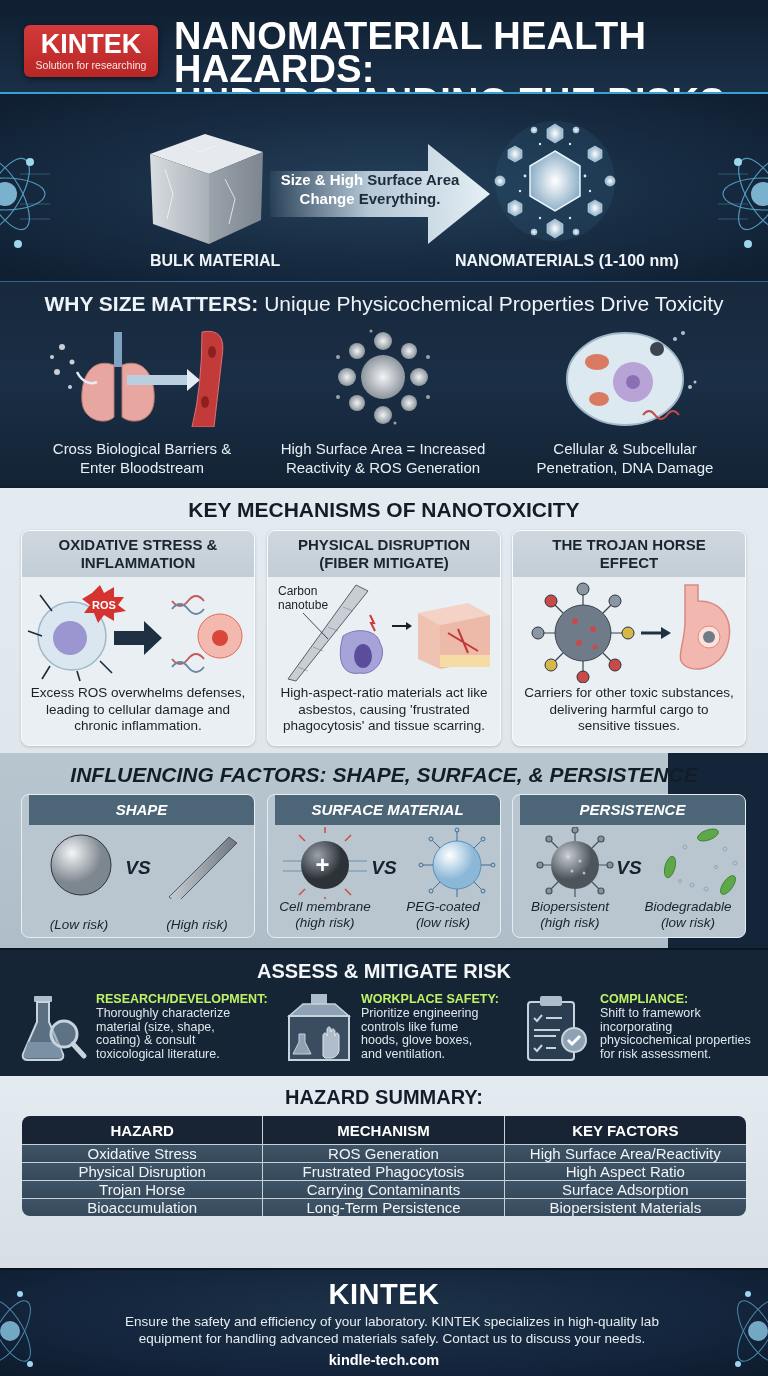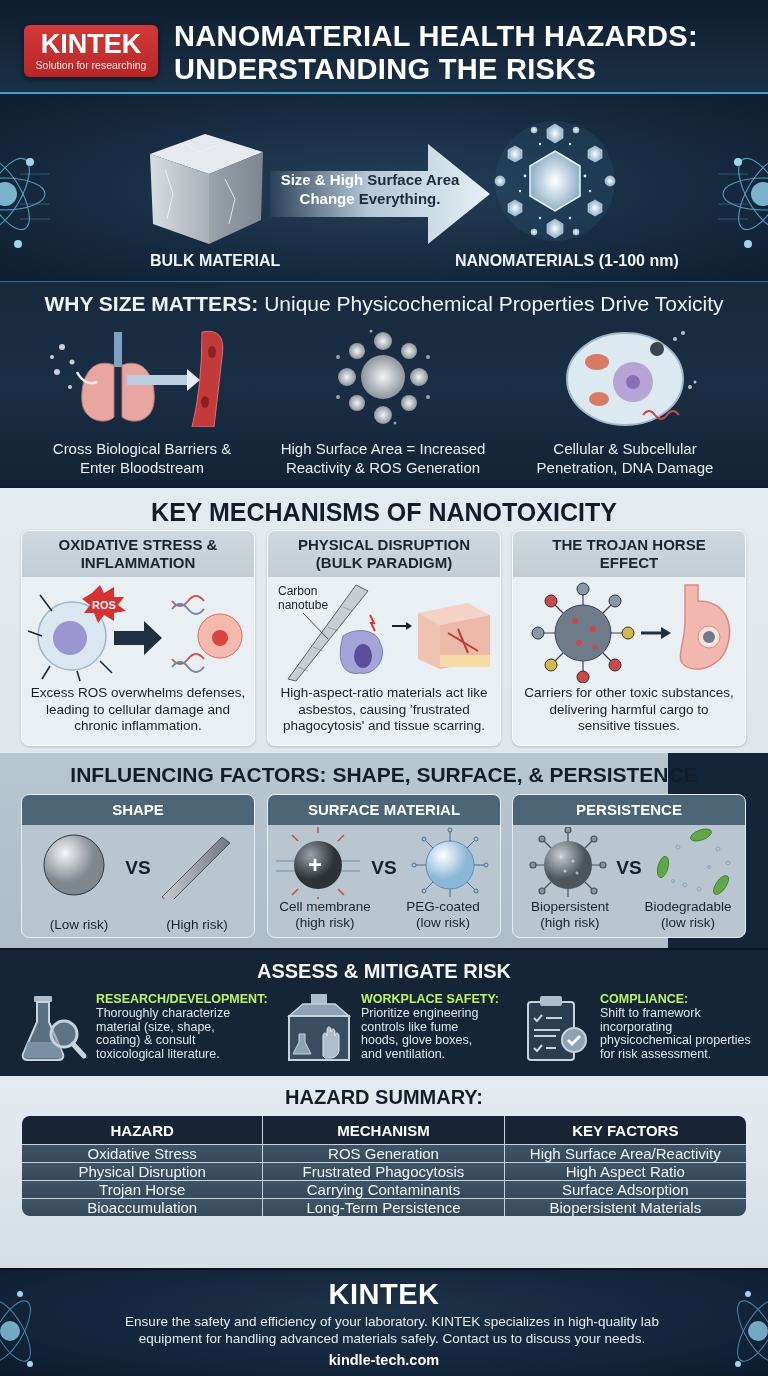--- a/index.html
+++ b/index.html
@@ -20,21 +20,21 @@
     position: absolute; left: 24px; top: 25px; width: 134px; height: 52px;
     background: linear-gradient(180deg, #d33a3a 0%, #b82626 100%);
     border-radius: 6px;
     box-shadow: 0 2px 6px rgba(0,0,0,0.5);
     text-align: center;
   }
   .logo-name { display:block; font-weight: 700; font-size: 27px; line-height: 30px; margin-top: 4px; color: #fff; letter-spacing: 0px; }
   .logo-tag { display:block; font-size: 10.5px; color: #fbe6e6; line-height: 13px; }
   .main-title {
     position: absolute; left: 174px; top: 20px; width: 580px;
-    font-weight: 700; font-size: 29px; line-height: 33px; color: #ffffff;
+    font-weight: 700; font-size: 38px; line-height: 33px; color: #ffffff;
     letter-spacing: 0.3px;
   }
 
   
   .hero {
     position: absolute; left: 0; top: 92px; width: 768px; height: 190px;
     background: radial-gradient(ellipse at 50% 50%, #24405a 0%, #162a40 60%, #0f1e30 100%);
     border-top: 2px solid #3aa0d0;
     border-bottom: 1px solid #2f6a90;
   }
@@ -77,21 +77,21 @@
   .why-cap { font-size: 15px; line-height: 19px; color: #e8eef3; margin-top: 12px; }
 
   
   .mech {
     position: absolute; left: 0; top: 485px; width: 768px; height: 268px;
     background: linear-gradient(180deg, #e4ebf0 0%, #dfe7ed 100%);
     border-top: 3px solid #0f1e30;
   }
   .sec-title-dark {
     position: absolute; left: 0; width: 768px; text-align: center;
-    font-weight: 700; color: #131d28; font-size: 25px;
+    font-weight: 700; color: #131d28; font-size: 21px;
   }
   .mech .sec-title-dark { top: 10px; }
   .mcard {
     position: absolute; top: 42px; width: 234px; height: 216px;
     background: #e9eff3; border: 1.5px solid #f8fbfd; border-radius: 8px;
     box-shadow: 0 1px 3px rgba(0,0,0,0.18);
     overflow: hidden;
   }
   .mcard.c1 { left: 21px; }
   .mcard.c2 { left: 267px; }
@@ -104,26 +104,28 @@
   .mcard-ill { width: 232px; height: 102px; display: block; margin-top: 4px; }
   .mcard-text {
     text-align: center; font-size: 13.5px; line-height: 16.5px; color: #1a2029;
     padding: 0 4px; margin-top: 2px;
   }
 
   
   .fact {
     position: absolute; left: 0; top: 753px; width: 668px; height: 195px;
     background: linear-gradient(180deg, #b8c6d0 0%, #aebdc8 100%);
+    font-style: italic;
   }
   .fact .sec-title-dark { top: 10px; font-size: 21px; }
   .fcard {
     position: absolute; top: 41px; width: 234px; height: 144px;
     background: #b9c6cf; border: 1.5px solid #e7eef2; border-radius: 8px;
     overflow: hidden;
+    padding-left: 7px;
   }
   .fcard.c1 { left: 21px; }
   .fcard.c2 { left: 267px; }
   .fcard.c3 { left: 512px; }
   .fcard-head {
     height: 30px; background: #4c6577; color: #fff; text-align: center;
     font-weight: 700; font-size: 15px; line-height: 30px;
   }
   .fcard-ill { width: 232px; height: 72px; display: block; margin-top: 2px; }
   .fcard-vs {
@@ -443,21 +445,21 @@
     <div class="mcard-text">
       <div>Excess ROS overwhelms defenses,</div>
       <div>leading to cellular damage and</div>
       <div>chronic inflammation.</div>
     </div>
   </div>
 
   <div class="mcard c2">
     <div class="mcard-head">
       <div>PHYSICAL DISRUPTION</div>
-      <div>(BULK PARADIGM)</div>
+      <div>(FIBER MITIGATE)</div>
     </div>
     <svg class="mcard-ill" viewBox="0 0 232 102">
       <text x="10" y="14" font-size="12" fill="#1a2029" font-family="Liberation Sans, sans-serif">Carbon</text>
       <text x="10" y="28" font-size="12" fill="#1a2029" font-family="Liberation Sans, sans-serif">nanotube</text>
       <polygon points="20,98 88,4 100,10 28,100" fill="#c8ced4" stroke="#55606b" stroke-width="1"></polygon>
       <g stroke="#6d7780" stroke-width="0.5">
           <line x1="30" y1="86" x2="40" y2="90"></line>
           <line x1="45" y1="66" x2="55" y2="70"></line>
           <line x1="60" y1="46" x2="70" y2="50"></line>
           <line x1="75" y1="26" x2="85" y2="30"></line>

